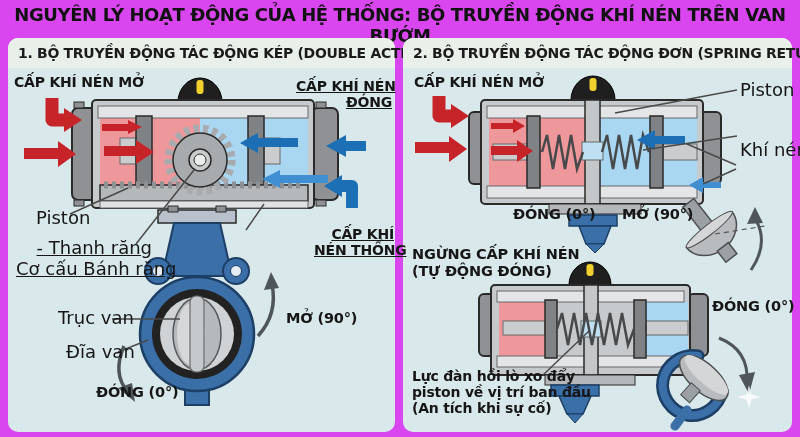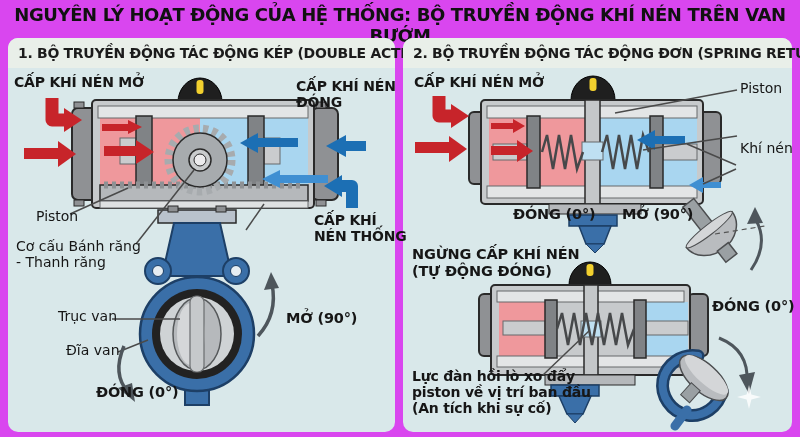--- a/index.html
+++ b/index.html
@@ -7,23 +7,23 @@
   .stage{position:relative;width:800px;height:437px;background:#d946ef;overflow:hidden;}
   .main-title{position:absolute;left:0;top:4px;width:800px;text-align:center;
     font-weight:bold;font-size:18px;letter-spacing:-0.4px;color:#111;}
   .panel{position:absolute;top:38px;height:394px;background:#d9e8ea;border-radius:10px;}
   .panel1{left:8px;width:387px;}
   .panel2{left:403px;width:389px;}
   .panel-header{position:absolute;left:0;top:0;right:0;height:30px;line-height:30px;
     background:#e9efe9;border-radius:10px 10px 0 0;font-weight:bold;font-size:14px;
     padding-left:10px;color:#1b1b1b;letter-spacing:-0.3px;white-space:nowrap;z-index:2;}
   .diagram{position:absolute;left:0;top:0;z-index:1;}
-  .lbl{position:absolute;z-index:5;color:#161616;font-size:14px;line-height:1.15;white-space:nowrap;}
+  .lbl{position:absolute;z-index:5;color:#161616;font-size:18px;line-height:1.15;white-space:nowrap;}
   .b{font-weight:bold;letter-spacing:-0.2px;}
-  .c{text-align:left;}
+  .c{text-align:right;text-decoration:underline;}
   .s15{font-size:14.5px;}
   .sparkle{position:absolute;left:737px;top:385px;width:24px;height:24px;background:rgba(255,255,255,.8);
     clip-path:polygon(50% 0,60% 40%,100% 50%,60% 60%,50% 100%,40% 60%,0 50%,40% 40%);z-index:3;}
 </style>
 </head>
 <body>
 
 <div class="stage">
 
   <div class="main-title">NGUYÊN LÝ HOẠT ĐỘNG CỦA HỆ THỐNG: BỘ TRUYỀN ĐỘNG KHÍ NÉN TRÊN VAN BƯỚM</div>
@@ -246,24 +246,24 @@
     </svg>
   </section>
 
   <div class="lbl b" style="left:14px;top:74px;font-size:14px">CẤP KHÍ NÉN MỞ</div>
   <div class="lbl b c" style="left:296px;top:78px;width:96px;font-size:14px">
     <div>CẤP KHÍ NÉN</div>
     <div>ĐÓNG</div>
   </div>
   <div class="lbl" style="left:36px;top:208px">Piston</div>
   <div class="lbl c" style="left:16px;top:238px;width:136px">
+    <div>- Thanh răng</div>
     <div>Cơ cấu Bánh răng</div>
-    <div>- Thanh răng</div>
-  </div>
-  <div class="lbl b c" style="left:314px;top:212px;width:80px;font-size:14px">
+  </div>
+  <div class="lbl b c" style="left:314px;top:226px;width:80px;font-size:14px">
     <div>CẤP KHÍ</div>
     <div>NÉN THỐNG</div>
   </div>
   <div class="lbl" style="left:58px;top:308px">Trục van</div>
   <div class="lbl" style="left:66px;top:342px">Đĩa van</div>
   <div class="lbl b s15" style="left:96px;top:384px">ĐÓNG (0°)</div>
   <div class="lbl b s15" style="left:286px;top:310px">MỞ (90°)</div>
 
   <div class="lbl b" style="left:414px;top:74px;font-size:14px">CẤP KHÍ NÉN MỞ</div>
   <div class="lbl" style="left:740px;top:80px">Piston</div>

